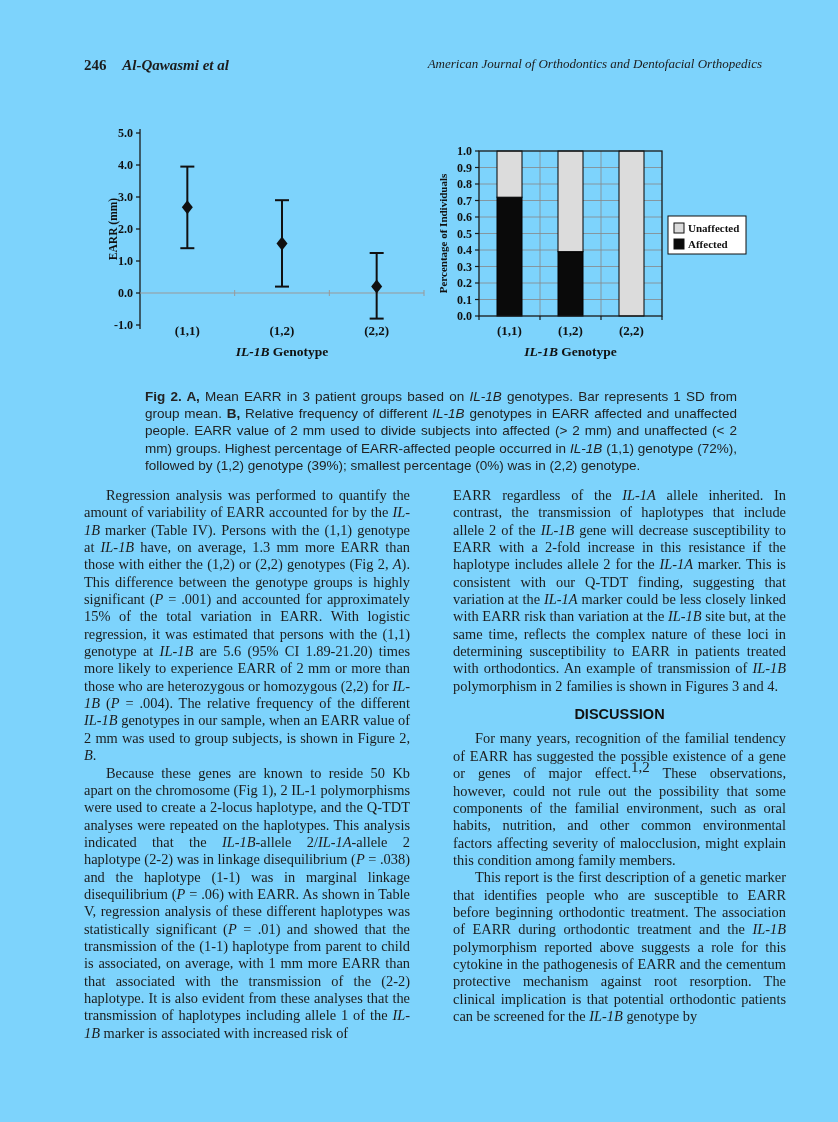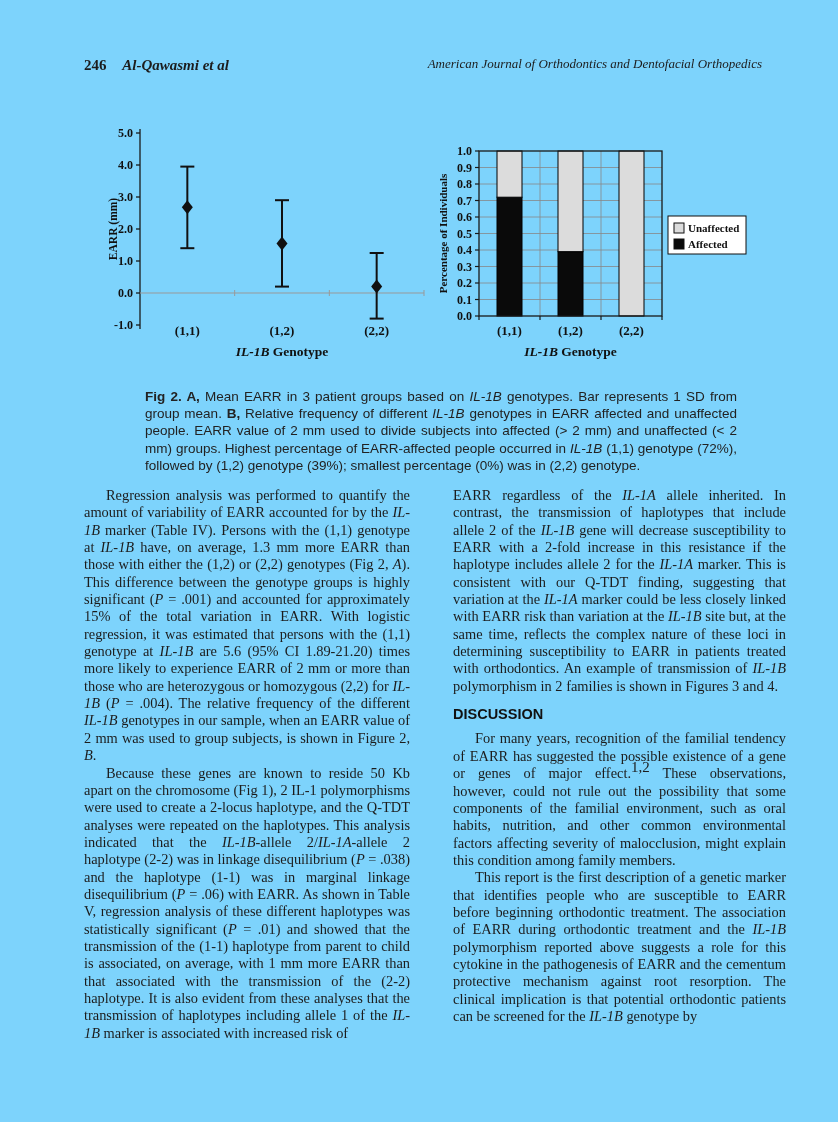--- a/index.html
+++ b/index.html
@@ -24,21 +24,21 @@
   
   .col{position:absolute;top:487px;text-align:justify;font-size:14.4px;line-height:17.35px;}
   .col-left{left:84px;width:326px;}
   .col-right{left:409px;width:333px;margin-left:44px;}
   .para{margin:0;}
   .indent{text-indent:22px;}
   .st-i{font-style:italic;}
   .st-b{font-weight:bold;}
   sup{font-size:15px;vertical-align:super;line-height:0;}
   .section-heading{font-family:"Liberation Sans",sans-serif;font-weight:bold;font-size:14.5px;
-                   margin:11px 0 7px 0;text-align:left;color:#111;}
+                   margin:11px 0 7px 0;text-align:center;color:#111;}
   svg text{user-select:none;}
 </style>
 </head>
 <body>
 
 <div class="page">
 
   <header class="running-head">
     <div class="rh-left">
       <span class="pagenum">246</span>

